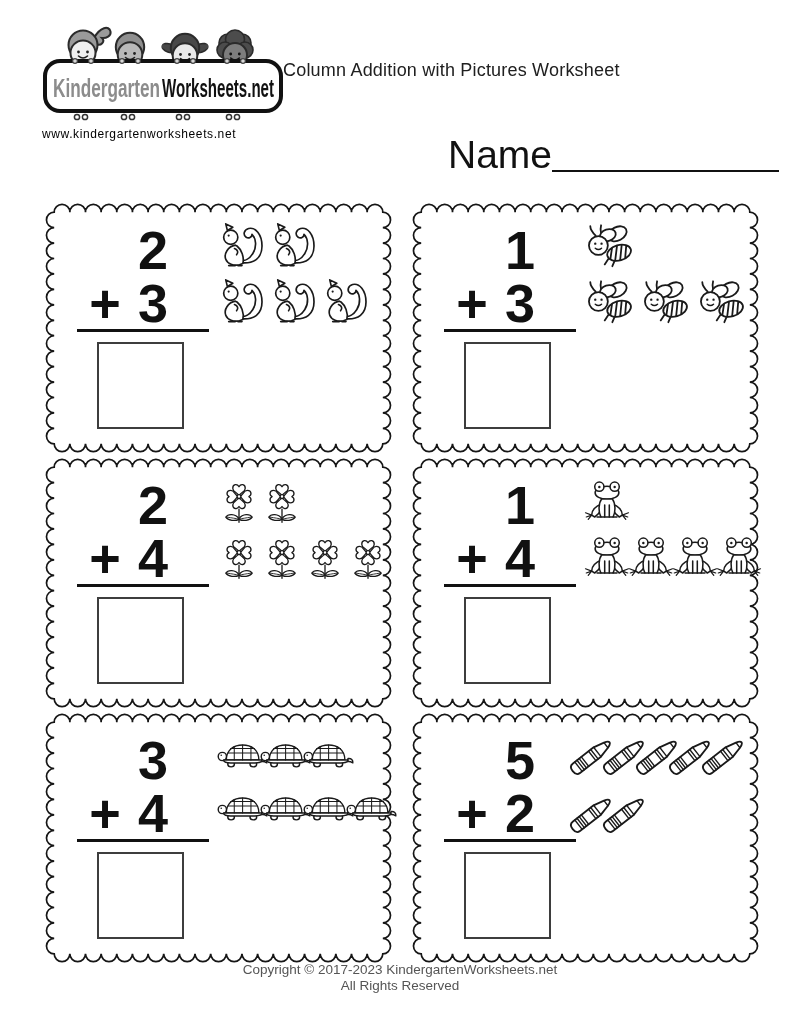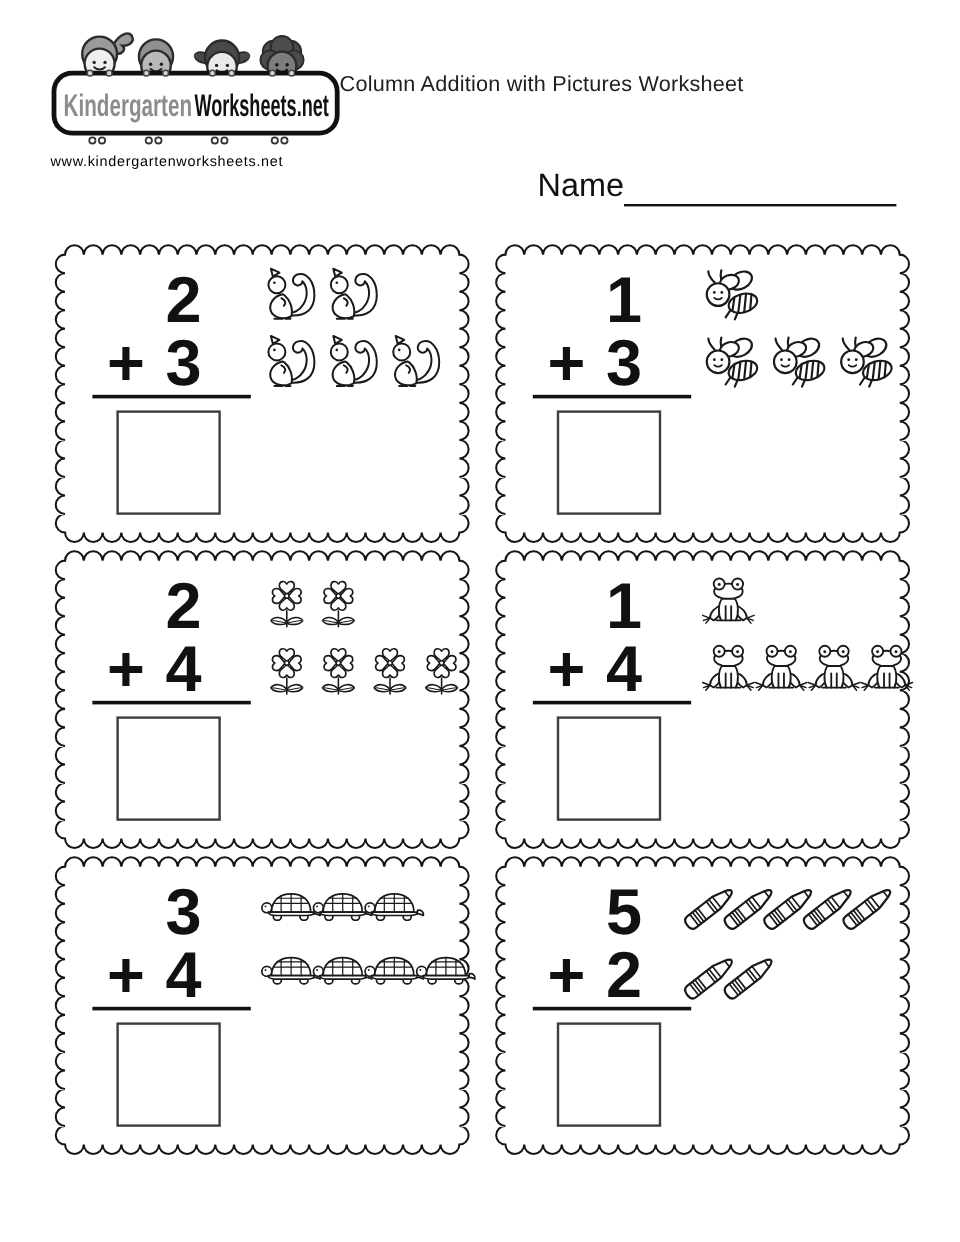--- a/index.html
+++ b/index.html
@@ -12,21 +12,21 @@
   .logo { position:absolute; left:38px; top:12px; width:248px; height:118px; }
   .page-title {
     position:absolute; left:283px; top:57px; width:500px;
     font-size:18px; line-height:27px; color:#202020; letter-spacing:.2px;
   }
   .site-url {
     position:absolute; left:42px; top:127px;
     font-size:12px; color:#000000; letter-spacing:.6px;
   }
   .name-row { position:absolute; left:448px; top:137px; display:flex; align-items:flex-end; }
-  .name-label { font-size:27px; line-height:35px; color:#111; }
+  .name-label { font-size:39px; line-height:35px; color:#111; }
   .name-line { width:227px; height:35px; border-bottom:2.4px solid #111; }
   
   .cards {
     position:absolute; left:45px; top:203px;
     display:grid; grid-template-columns:347px 347px; grid-auto-rows:250px;
     column-gap:20px; row-gap:5px;
   }
   .card { position:relative; width:347px; height:250px; }
   .scallop { position:absolute; inset:0; width:100%; height:100%; overflow:visible; }
   .scallop path { fill:#fff; stroke:#161616; stroke-width:1.7; }
@@ -418,13 +418,15 @@
           <svg class="ic ic-crayon">
             <use href="#i-crayon"></use>
           </svg>
         </div>
       </div>
   </div>
 
 </div>
 
 <div class="footer">
+  <div>Copyright © 2017-2023 KindergartenWorksheets.net</div>
+  <div>All Rights Reserved</div>
 </div>
 
 </body></html>

